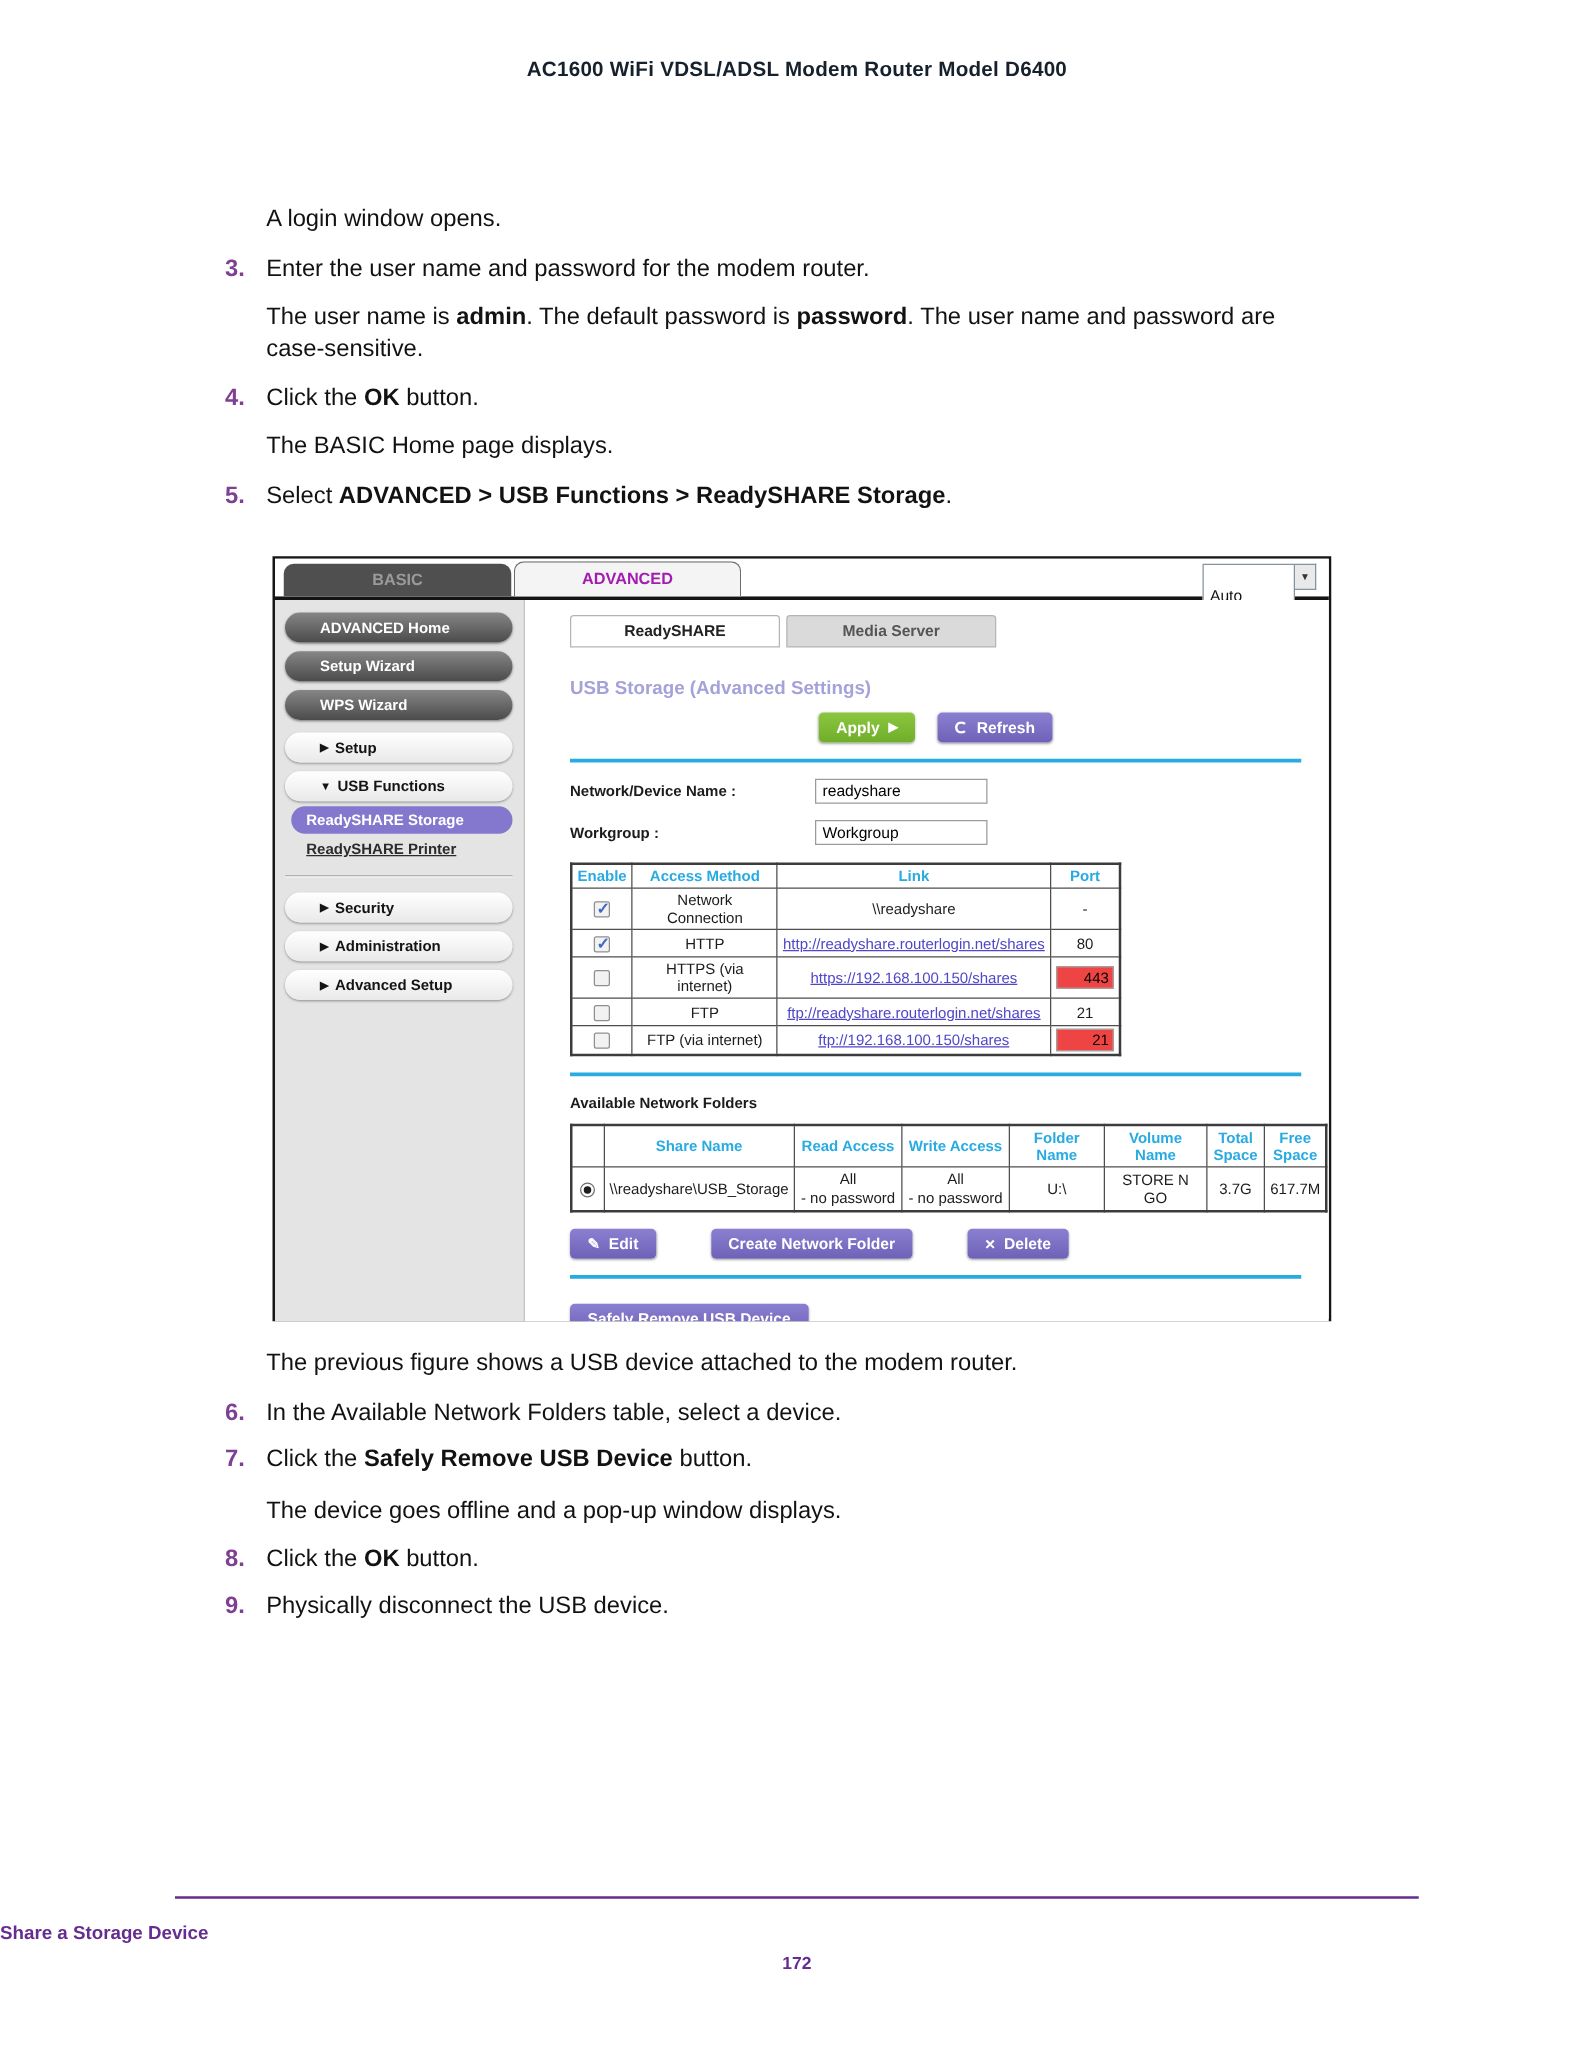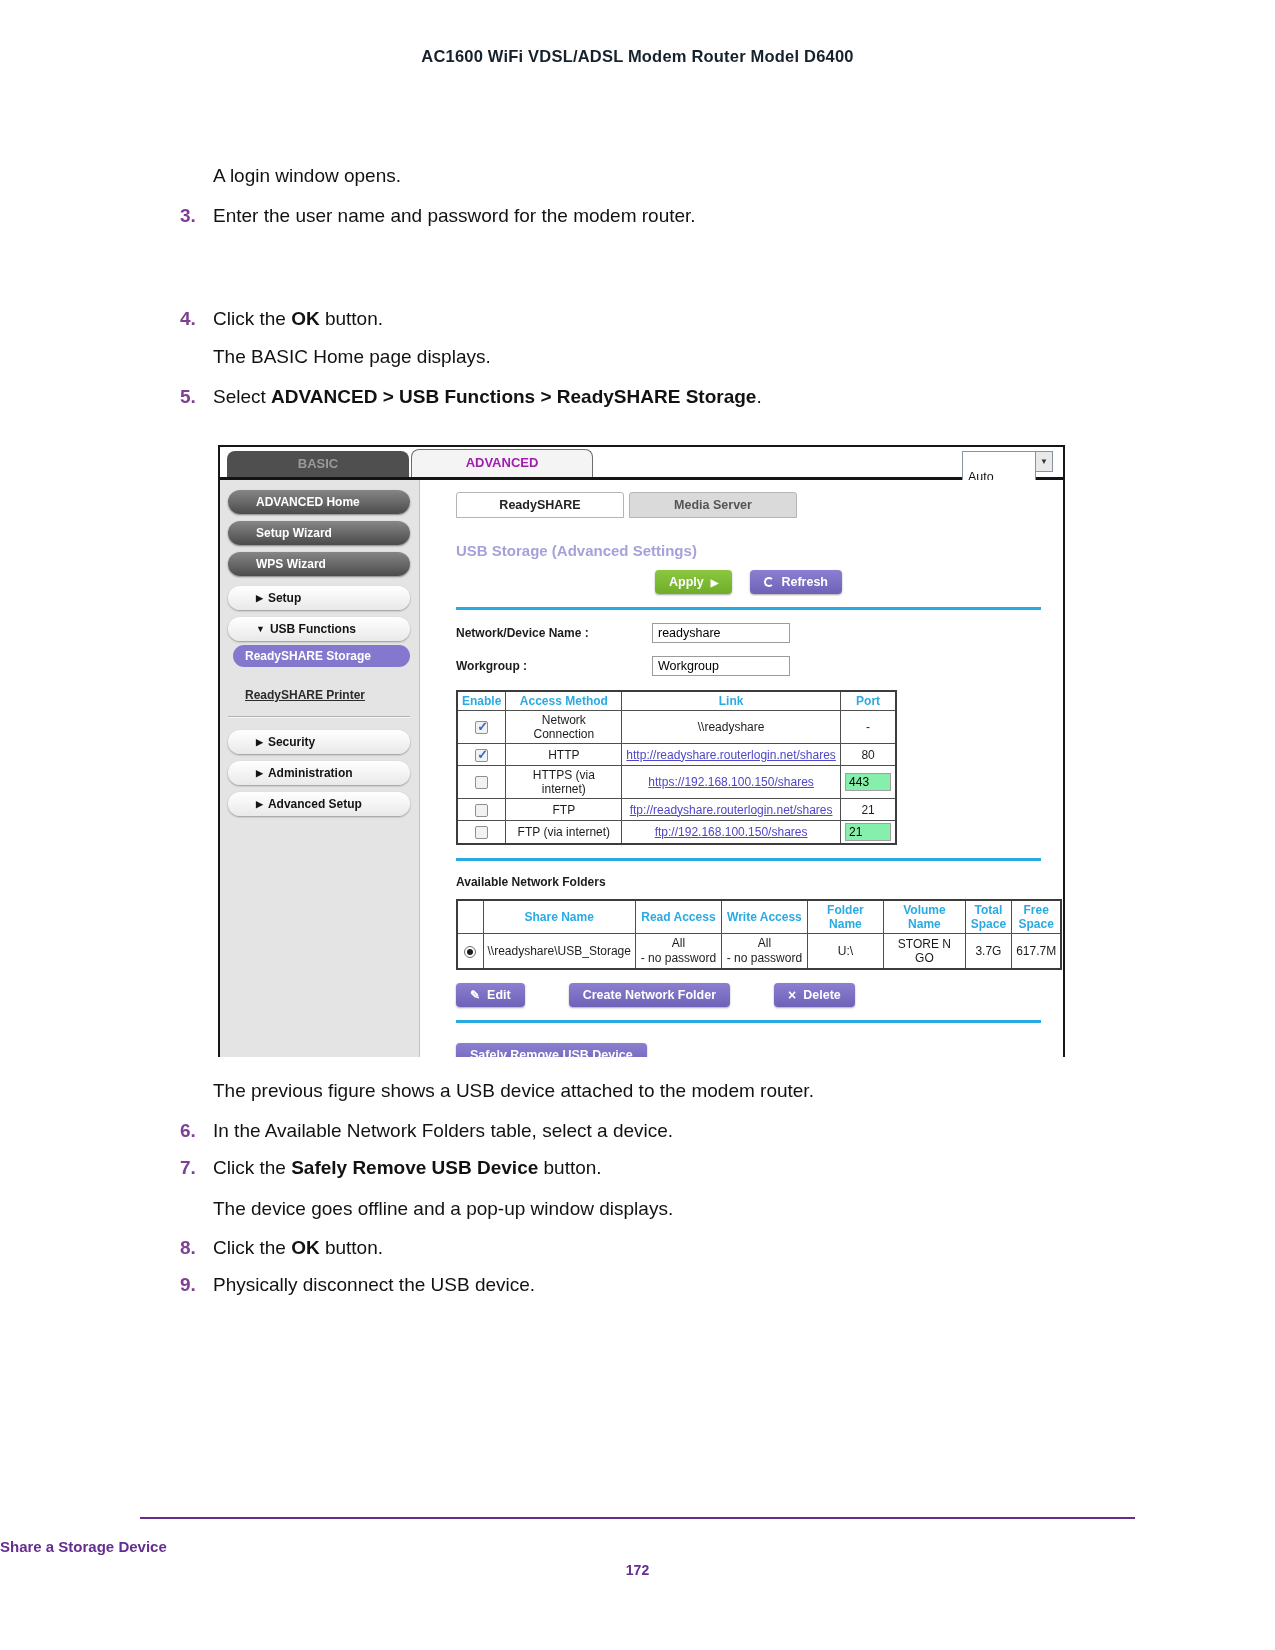--- a/index.html
+++ b/index.html
@@ -33,21 +33,21 @@
                text-align:center;line-height:20px;font-size:8px;color:#333}
   .tabline{height:3px;background:#141414}
   .figbody{display:flex;height:577px}
 
   .sidebar{width:200px;background:#e4e4e4;border-right:1px solid #c2c2c2;padding:10px 9px 0 8px;flex:none}
   .pill{border-radius:12px;padding:5px 28px;margin-bottom:7px;font-weight:bold;font-size:12px;cursor:default}
   .pill-dark{background:linear-gradient(#868686,#4b4b4b);color:#fff;box-shadow:0 1px 2px rgba(0,0,0,.45)}
   .pill-light{background:linear-gradient(#ffffff,#e9e9e9);color:#141414;box-shadow:0 1px 2px rgba(0,0,0,.35)}
   .arr{font-size:9px;margin-right:5px;display:inline-block;transform:translateY(-1px)}
   .pill-sel{background:#8478ce;color:#fff;margin:3px 0 3px 5px;padding:4px 12px}
-  .side-link{font-weight:bold;color:#2b2b2b;text-decoration:underline;margin:18px 0 6px 17px;display:inline-block}
+  .side-link{font-weight:bold;color:#2b2b2b;text-decoration:underline;margin:2px 0 6px 17px;display:inline-block}
   .side-div{height:1px;background:#b2b2b2;box-shadow:0 1px 0 #f7f7f7;margin:8px 0 13px}
 
   .content{flex:1;position:relative;padding:12px 0 0 36px;background:#fff;overflow:hidden}
   .ctabs{display:flex}
   .ctab{width:168px;height:26px;text-align:center;line-height:24px;font-weight:bold;font-size:12.5px;
         border:1px solid #b5b5b5;border-radius:3px 3px 0 0}
   .ctab.active{background:#fff;color:#222}
   .ctab.inactive{background:#dadada;color:#555;margin-left:5px}
   .ctitle{color:#a5a1d9;font-weight:bold;font-size:15px;margin-top:24px}
   .btnrow{width:585px;display:flex;justify-content:center;gap:18px;margin-top:11px}
@@ -61,21 +61,21 @@
   .bluehr{width:585px;height:3px;background:#29abe2;margin-top:13px}
   .frm{display:flex;align-items:center;margin-top:13px}
   .frm label{width:196px;font-weight:bold;font-size:12px}
   .frm input{width:138px;height:20px;border:1px solid #9b9b9b;font-size:12.5px;padding:1px 5px;font-family:inherit}
 
   table.t1{border-collapse:collapse;border:2px solid #3c3c3c;margin-top:14px}
   .t1 th,.t1 td{border:1px solid #4e4e4e;text-align:center;padding:2px 4px;font-size:12px;background:#fff}
   .t1 th{color:#29abe2;font-weight:bold}
   .t1 td{height:22px}
   .link{color:#4f46c8;text-decoration:underline;cursor:pointer}
-  .port-input{width:46px;height:18px;border:1px solid #a0a0a0;background:#86efac;text-align:left;
+  .port-input{width:46px;height:18px;border:1px solid #a0a0a0;background:#ef4444;text-align:right;
               padding:1px 3px;font-size:12px;font-family:inherit}
   .cb{display:inline-block;width:13px;height:13px;border:1px solid #8f8f8f;background:#f2f2f2;
       position:relative;vertical-align:middle;border-radius:2px}
   .cb.on::after{content:"\2713";position:absolute;left:1px;top:-3px;color:#3f69c9;font-weight:bold;font-size:13px}
   .radio{display:inline-block;width:12px;height:12px;border:1px solid #6f6f6f;border-radius:50%;
          background:#fdfdfd;position:relative;vertical-align:middle}
   .radio.on::after{content:"";position:absolute;left:2px;top:2px;width:6px;height:6px;background:#1d1d1d;border-radius:50%}
   .subhead{font-weight:bold;margin-top:14px;font-size:12px}
   .actbtns{display:flex;gap:44px;margin-top:13px}
   .safebtn{margin-top:20px}
@@ -95,20 +95,21 @@
 
   <div class="hdr">AC1600 WiFi VDSL/ADSL Modem Router Model D6400</div>
 
   <div class="doc-p" style="top:163px">A login window opens.</div>
 
   <div class="step" style="top:203px">
     <span class="num">3.</span>
     <span class="txt">Enter the user name and password for the modem router.</span>
   </div>
 
+  <div class="doc-p" style="top:241px;width:812px"><span>The user name is </span><span class="b">admin</span><span>. The default password is </span><span class="b">password</span><span>. The user name and password are case-sensitive.</span></div>
 
   <div class="step" style="top:306px">
     <span class="num">4.</span>
     <span class="txt"><span>Click the </span><span class="b">OK</span><span> button.</span></span>
   </div>
 
   <div class="doc-p" style="top:344px">The BASIC Home page displays.</div>
 
   <div class="step" style="top:384px">
     <span class="num">5.</span>

